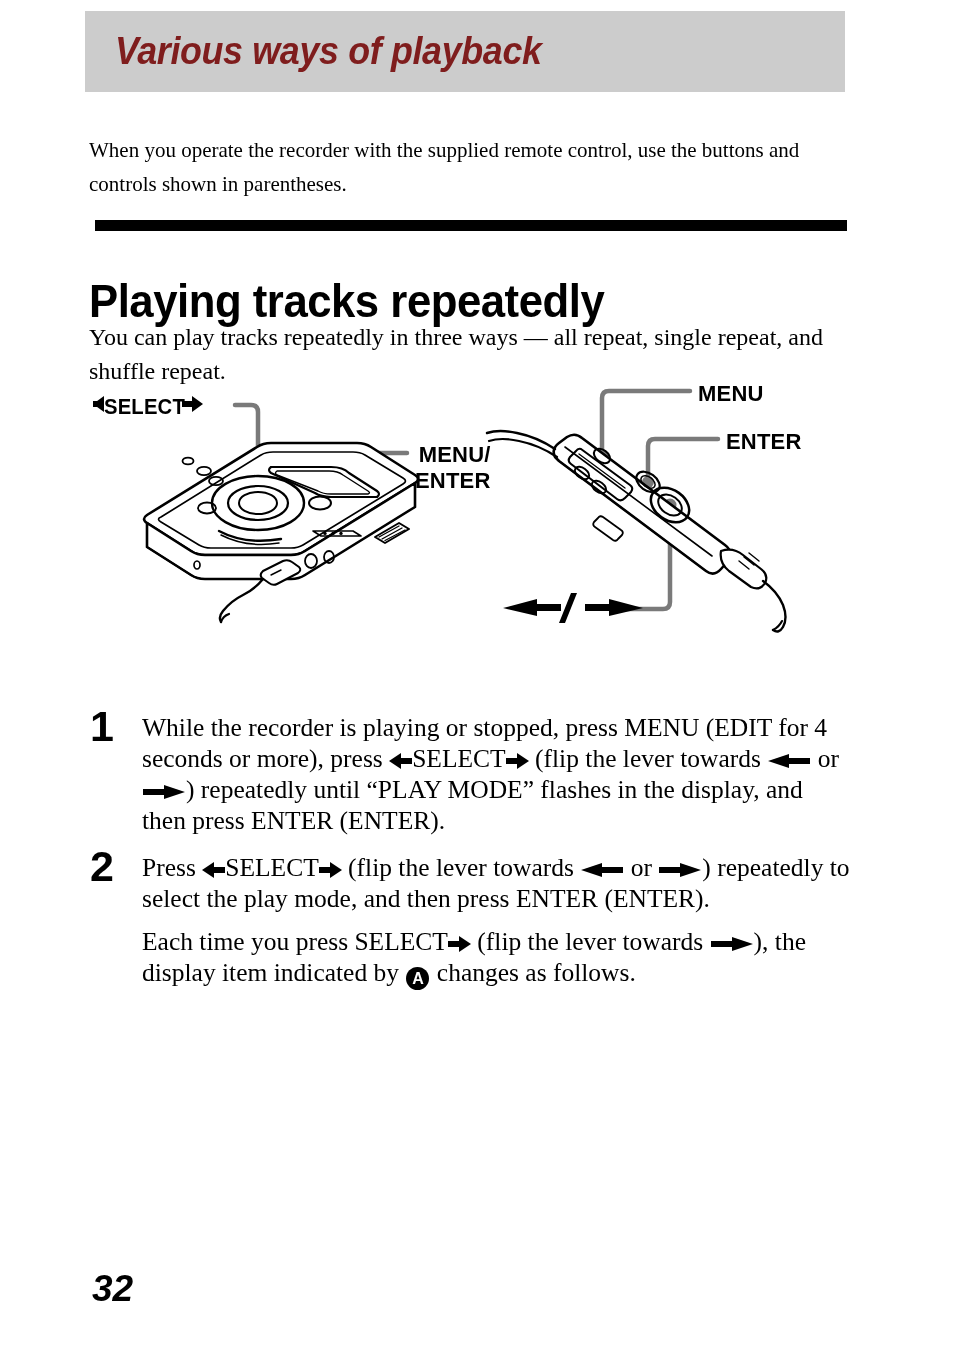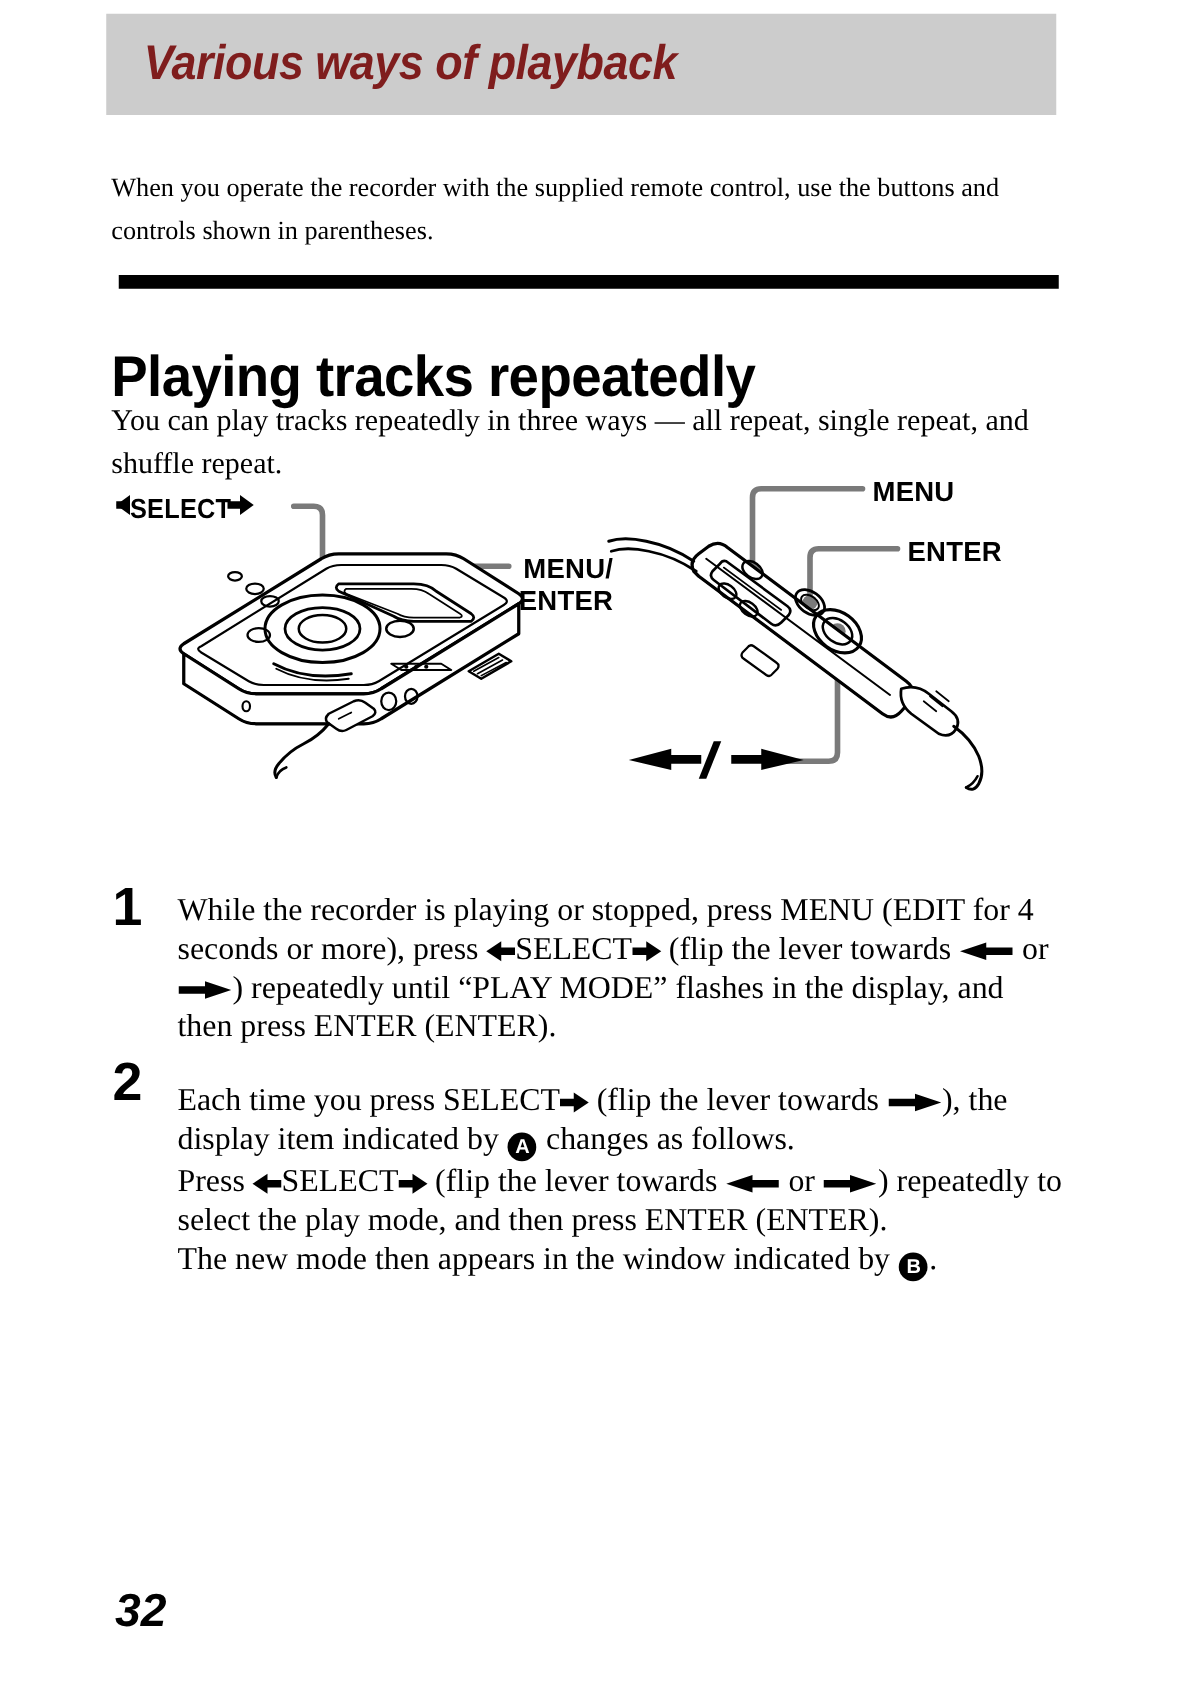--- a/index.html
+++ b/index.html
@@ -394,28 +394,27 @@
           </svg></span><span> or </span><span class="t-right"><svg width="44" height="18" viewBox="0 0 44 18" style="position:absolute;left:0;top:0">
             <path d="M1,6 L22,6 L22,2 L43,9 L22,16 L22,12 L1,12 Z" fill="#000"></path>
           </svg></span><span>) repeatedly until “PLAY MODE” flashes in the display, and then press ENTER (ENTER).</span></p>
   </div>
 </div>
 
 <div class="step step2">
   <div class="step-num">2</div>
   <div class="step-body">
 
-    <p class="para" style="margin-top:12px"><span>Each time you press SELECT</span><span class="g-right"></span><span> (flip the lever towards </span><span class="t-right"><svg width="44" height="18" viewBox="0 0 44 18" style="position:absolute;left:0;top:0">
-            <path d="M1,6 L22,6 L22,2 L43,9 L22,16 L22,12 L1,12 Z" fill="#000"></path>
-          </svg></span><span>), the display item indicated by </span><span class="circ">A</span><span> changes as follows.</span></p>
-
     <p class="para"><span>Press </span><span class="g-left"></span><span>SELECT</span><span class="g-right"></span><span> (flip the lever towards </span><span class="t-left"><svg width="44" height="18" viewBox="0 0 44 18" style="position:absolute;left:0;top:0">
             <path d="M1,9 L22,2 L22,6 L43,6 L43,12 L22,12 L22,16 Z" fill="#000"></path>
           </svg></span><span> or </span><span class="t-right"><svg width="44" height="18" viewBox="0 0 44 18" style="position:absolute;left:0;top:0">
             <path d="M1,6 L22,6 L22,2 L43,9 L22,16 L22,12 L1,12 Z" fill="#000"></path>
           </svg></span><span>) repeatedly to select the play mode, and then press ENTER (ENTER).</span></p>
 
-
-    <p class="para"><span>The new mode then appears in the window indicated by </span><span class="circ">B</span><span>.</span></p>
+    <p class="para" style="margin-top:12px"><span>Each time you press SELECT</span><span class="g-right"></span><span> (flip the lever towards </span><span class="t-right"><svg width="44" height="18" viewBox="0 0 44 18" style="position:absolute;left:0;top:0">
+            <path d="M1,6 L22,6 L22,2 L43,9 L22,16 L22,12 L1,12 Z" fill="#000"></path>
+          </svg></span><span>), the display item indicated by </span><span class="circ">A</span><span> changes as follows.</span></p>
+
+
   </div>
 </div>
 
 <div class="page-num">32</div>
 
 </body></html>

